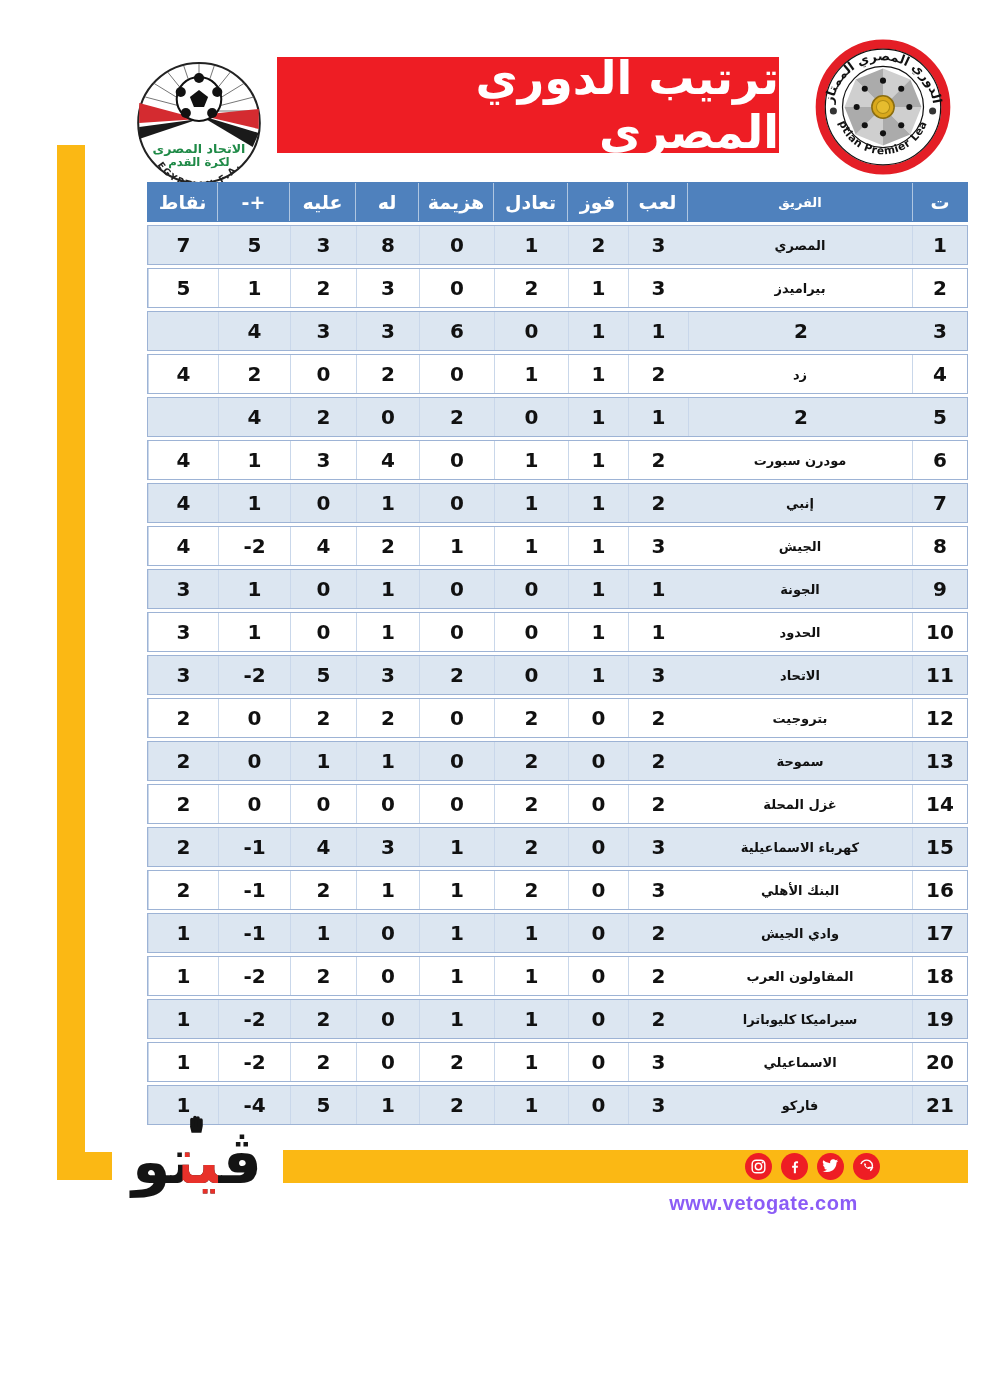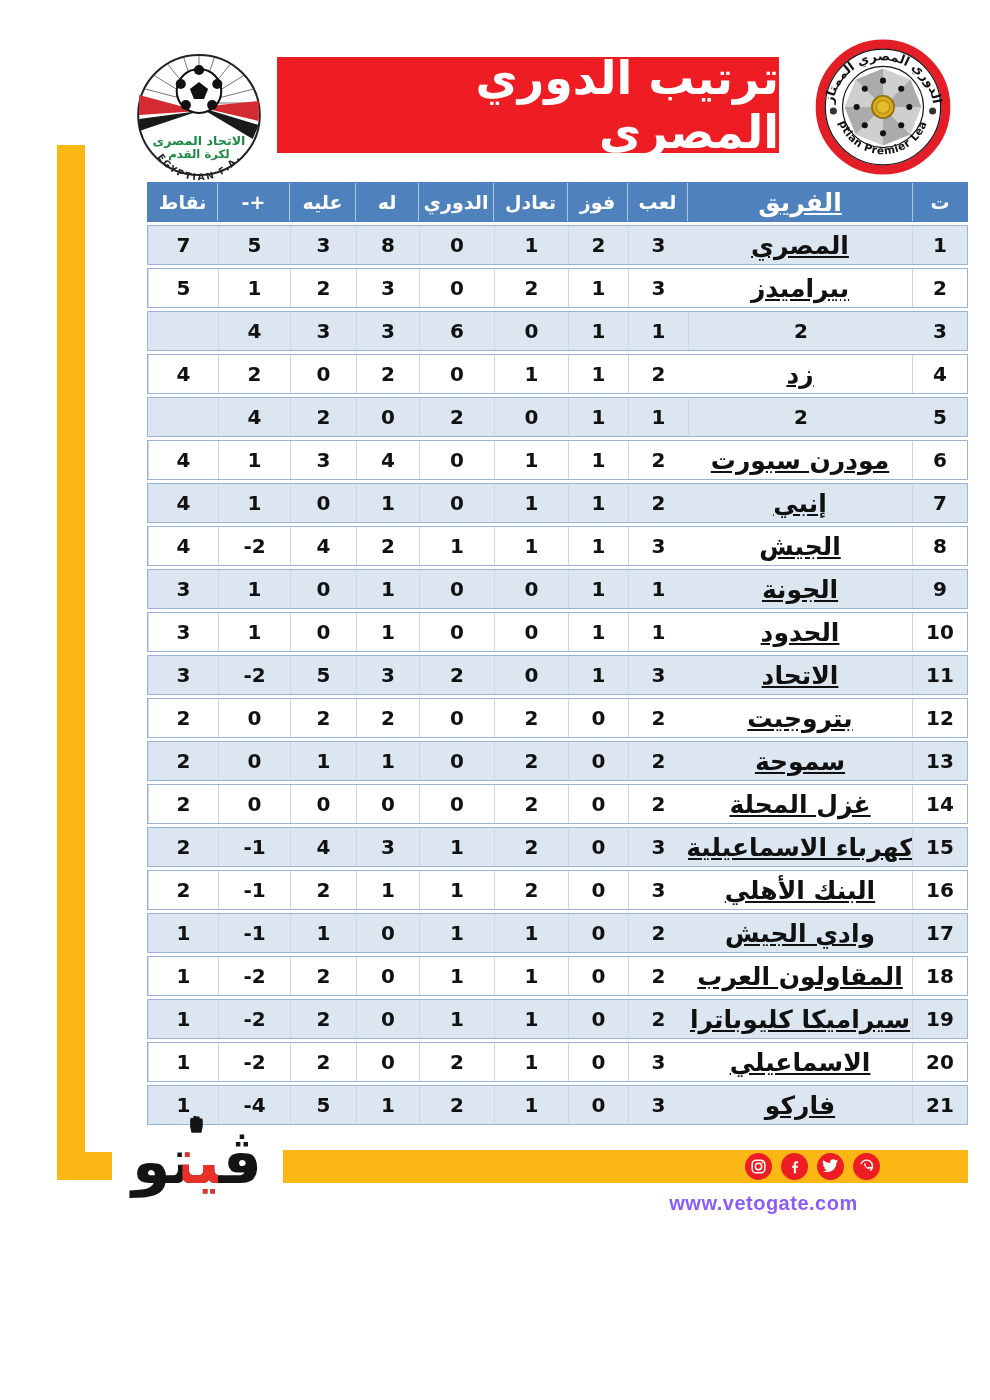--- a/index.html
+++ b/index.html
@@ -10,38 +10,38 @@
   .ybar-v   { position:absolute; left:57px;  top:145px;  width:28px;  height:1035px; background:#fbb814; }
   .ybar-foot{ position:absolute; left:85px;  top:1152px; width:27px;  height:28px;   background:#fbb814; }
   .ybar-h   { position:absolute; left:283px; top:1150px; width:685px; height:33px;   background:#fbb814; }
 
   
   .banner { position:absolute; left:277px; top:57px; width:502px; height:96px; background:#ee1d24;
             display:flex; align-items:center; justify-content:center; }
   .banner span { color:#fff; font-size:46px; font-weight:bold; direction:rtl;padding-left:8px; }
 
   
-  .fa-logo  { position:absolute; left:123px; top:51px; width:152px; height:138px; }
+  .fa-logo  { position:absolute; left:123px; top:59px; width:152px; height:138px; }
   .epl-logo { position:absolute; left:802px; top:36px; width:162px; height:142px; }
   .fa-logo svg, .epl-logo svg { width:100%; height:100%; }
 
   
   .table { position:absolute; left:147px; top:182px; width:821px; }
   .trow  { display:grid; grid-template-columns:54px 225px 60px 60px 74px 75px 63px 66px 72px 70px;
            direction:rtl; height:40px; box-sizing:border-box; }
   .thead { background:#4f81bd; border:1px solid #4f81bd; margin-bottom:3px; }
   .tbody .trow { border:1px solid #9db3d5; background:#ffffff; margin-bottom:3px; }
   .tbody .trow.odd { background:#dce6f1; }
   .cell { display:flex; align-items:center; justify-content:center; font-weight:bold;
           font-size:20px; color:#111; overflow:hidden; white-space:nowrap; }
   .thead .cell { color:#ffffff; font-size:19px; }
   .thead .cell + .cell { border-inline-start:1px solid rgba(255,255,255,.55); }
   .tbody .cell + .cell { border-inline-start:1px solid #c9d7ea; }
   .cell.num  { direction:ltr; }
-  .cell.team { font-size:25px;text-decoration:underline; }
+  .cell.team { font-size:13px; }
 
   
   .veto { position:absolute; left:116px; top:1116px; width:162px; height:92px; }
   .veto .vtxt { position:absolute; inset:0; font-size:62px; font-weight:bold; text-align:center;
                 line-height:92px; direction:rtl; }
   .veto .v-black { color:#141414; }
   .veto .v-red   { color:#e8312a; clip-path:inset(24% 37% 6% 41%); }
   .veto .hand { position:absolute; left:50%; top:-2px; transform:translateX(-54%); }
 
   
@@ -142,21 +142,21 @@
     </svg>
   </div>
 
   <div class="table">
     <div class="trow thead">
         <div class="cell ">ت</div>
         <div class="cell team">الفريق</div>
         <div class="cell ">لعب</div>
         <div class="cell ">فوز</div>
         <div class="cell ">تعادل</div>
-        <div class="cell ">الدوري</div>
+        <div class="cell ">هزيمة</div>
         <div class="cell ">له</div>
         <div class="cell ">عليه</div>
         <div class="cell ">+-</div>
         <div class="cell ">نقاط</div>
       </div>
     <div class="tbody">
         <div class="trow odd">
           <div class="cell num">1</div>
           <div class="cell team">المصري</div>
           <div class="cell num">3</div>

